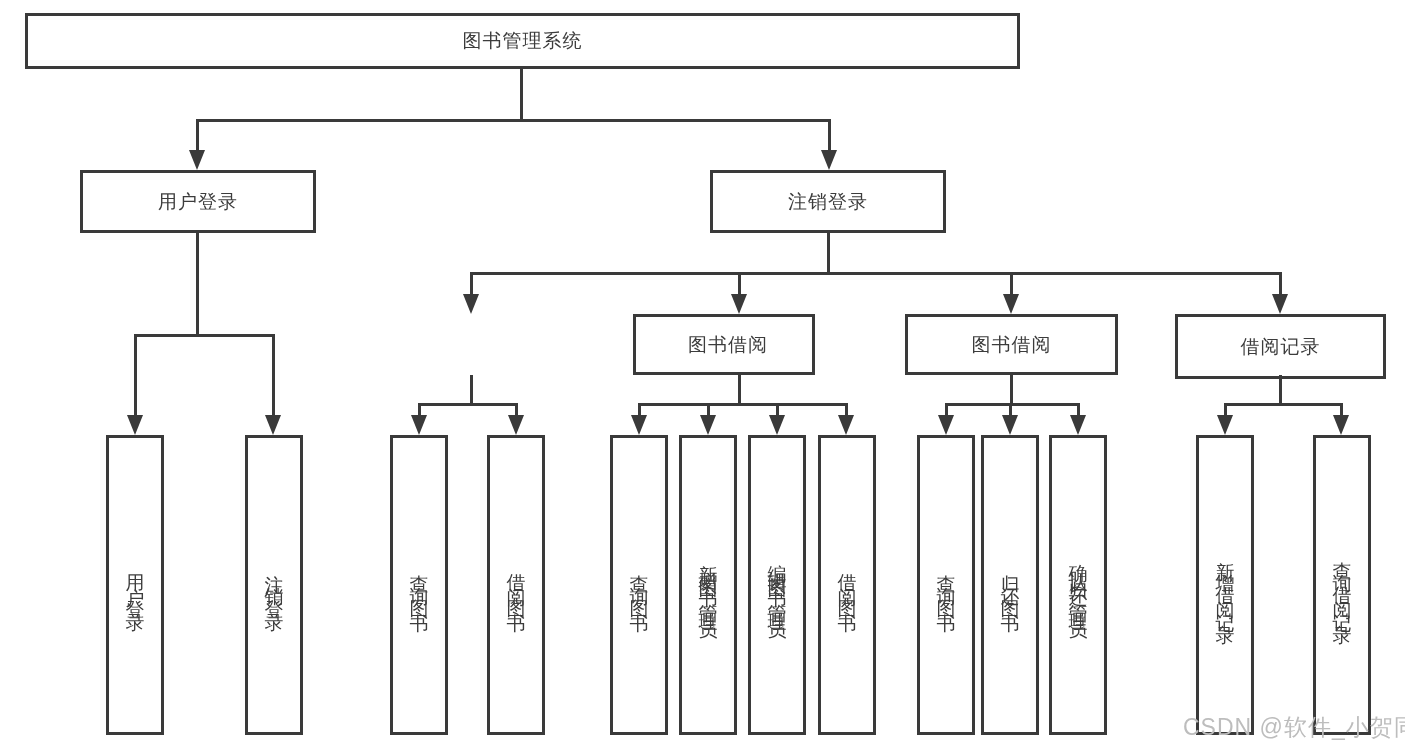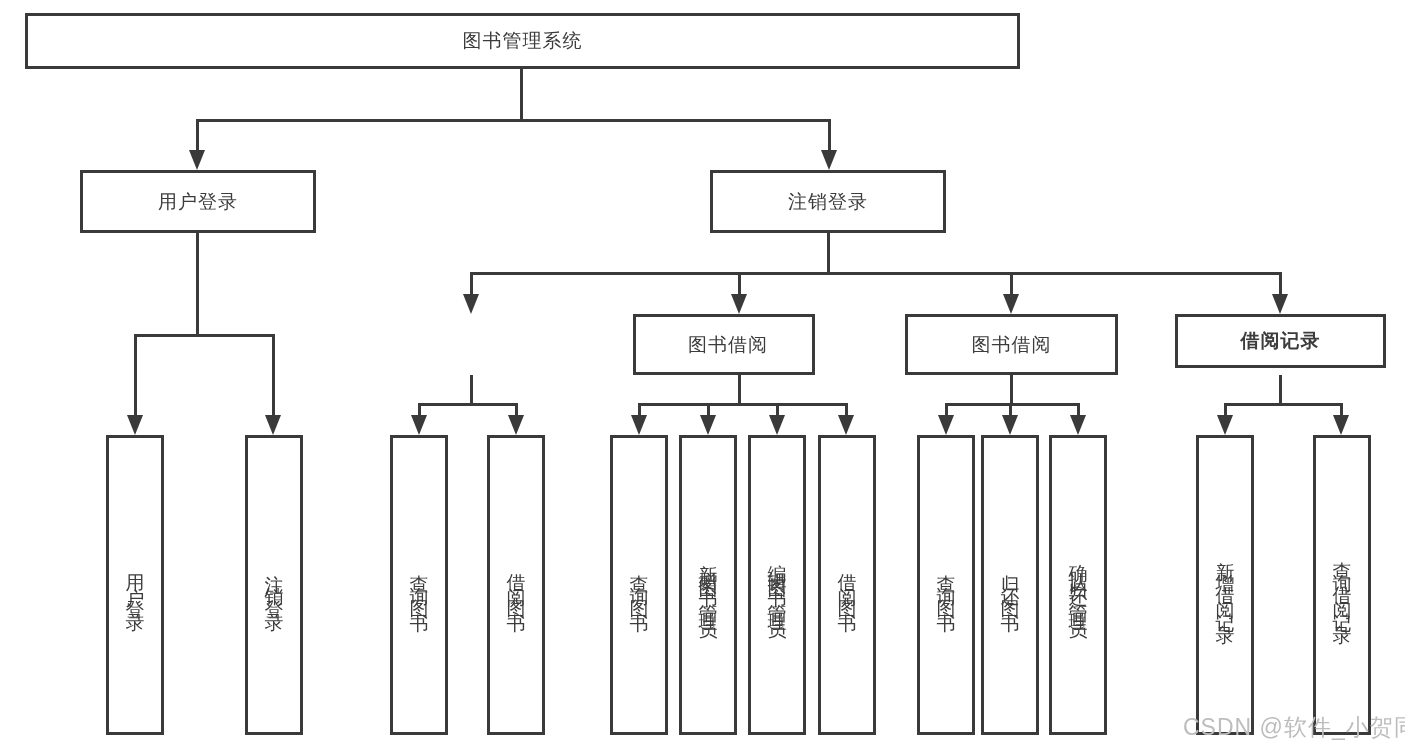--- a/index.html
+++ b/index.html
@@ -86,21 +86,21 @@
 
 
   <div class="box" style="left:633px;top:314px;width:182px;height:61px;padding-left:8px;">
     <span>图书借阅</span>
   </div>
 
   <div class="box" style="left:905px;top:314px;width:213px;height:61px;">
     <span>图书借阅</span>
   </div>
 
-  <div class="box" style="left:1175px;top:314px;width:211px;height:54px;font-weight:bold;">
+  <div class="box" style="left:1175px;top:314px;width:211px;height:65px;">
     <span>借阅记录</span>
   </div>
 
   <div class="leaf" style="left:106px;">
     <span class="vtext">用户登录</span>
   </div>
   <div class="leaf" style="left:245px;">
     <span class="vtext">注销登录</span>
   </div>
 

